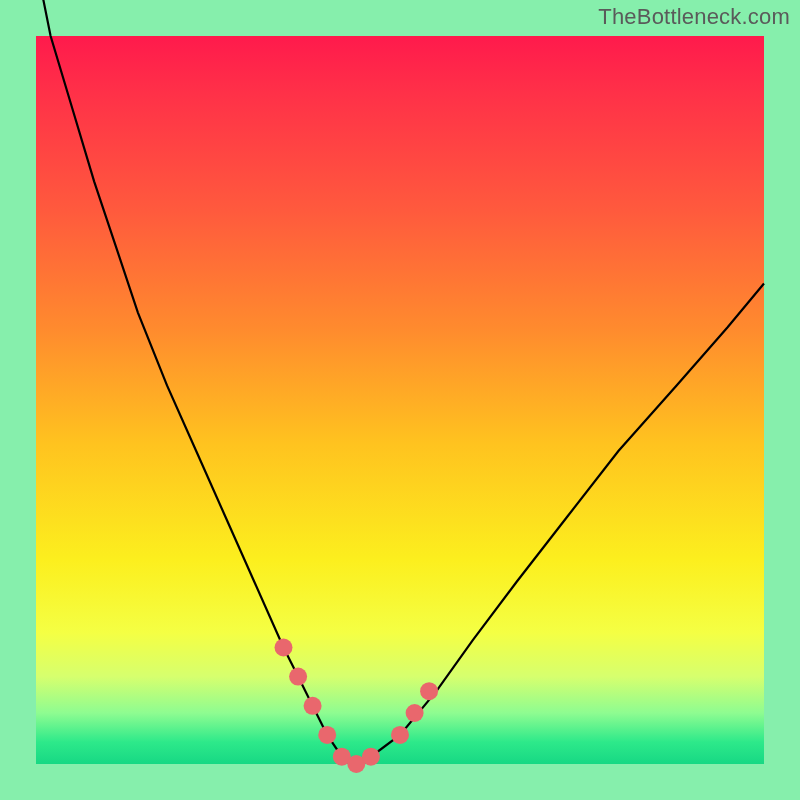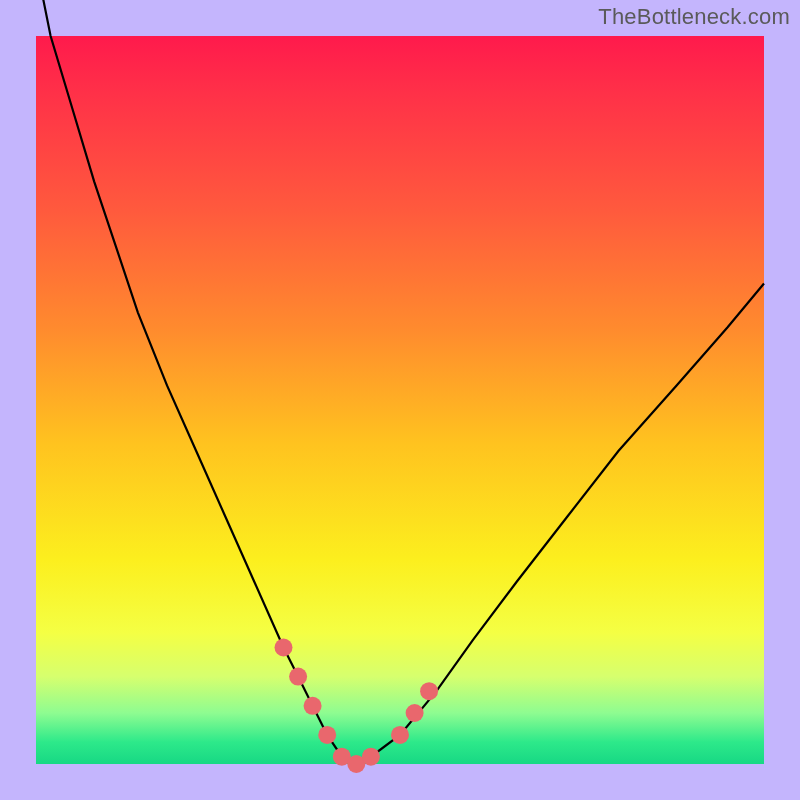--- a/index.html
+++ b/index.html
@@ -8,21 +8,21 @@
     width: 800px;
     height: 800px;
     background: #000;
     overflow: hidden;
     font-family: Arial, Helvetica, sans-serif;
   }
   .frame {
     position: relative;
     width: 800px;
     height: 800px;
-    background: #c4b5fd;
+    background: #86efac;
   }
   .watermark {
     position: absolute;
     top: 4px;
     right: 10px;
     color: #5a5a5a;
     font-size: 22px;
     font-weight: 500;
     letter-spacing: 0.2px;
   }

